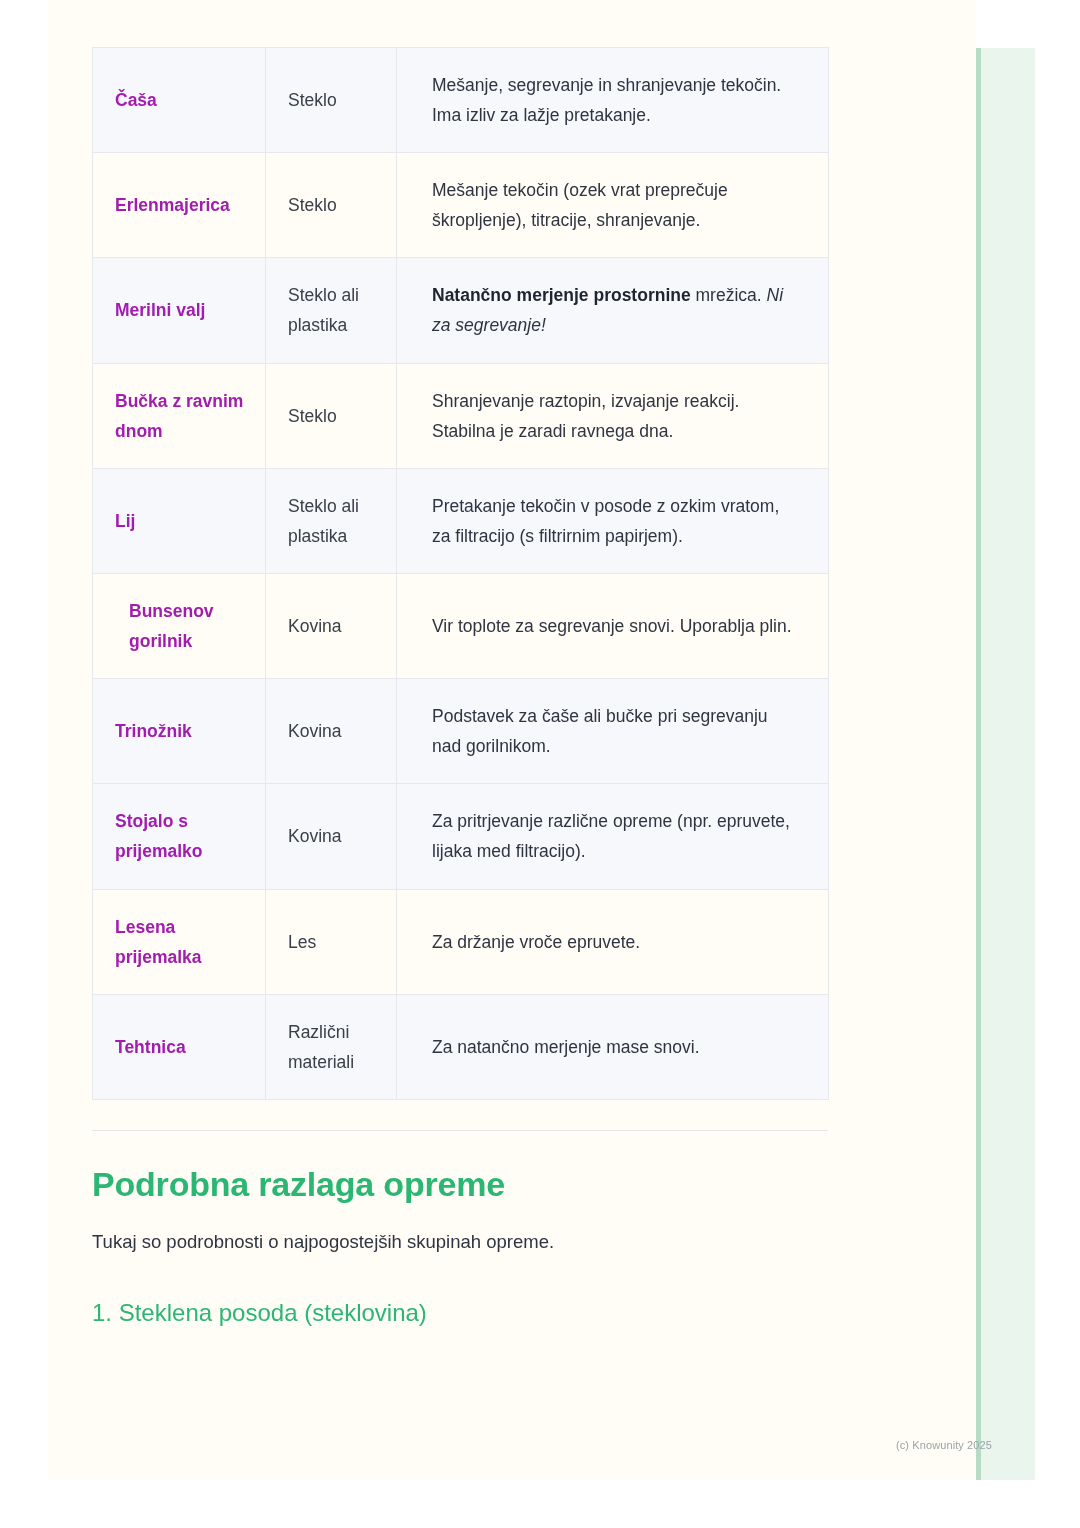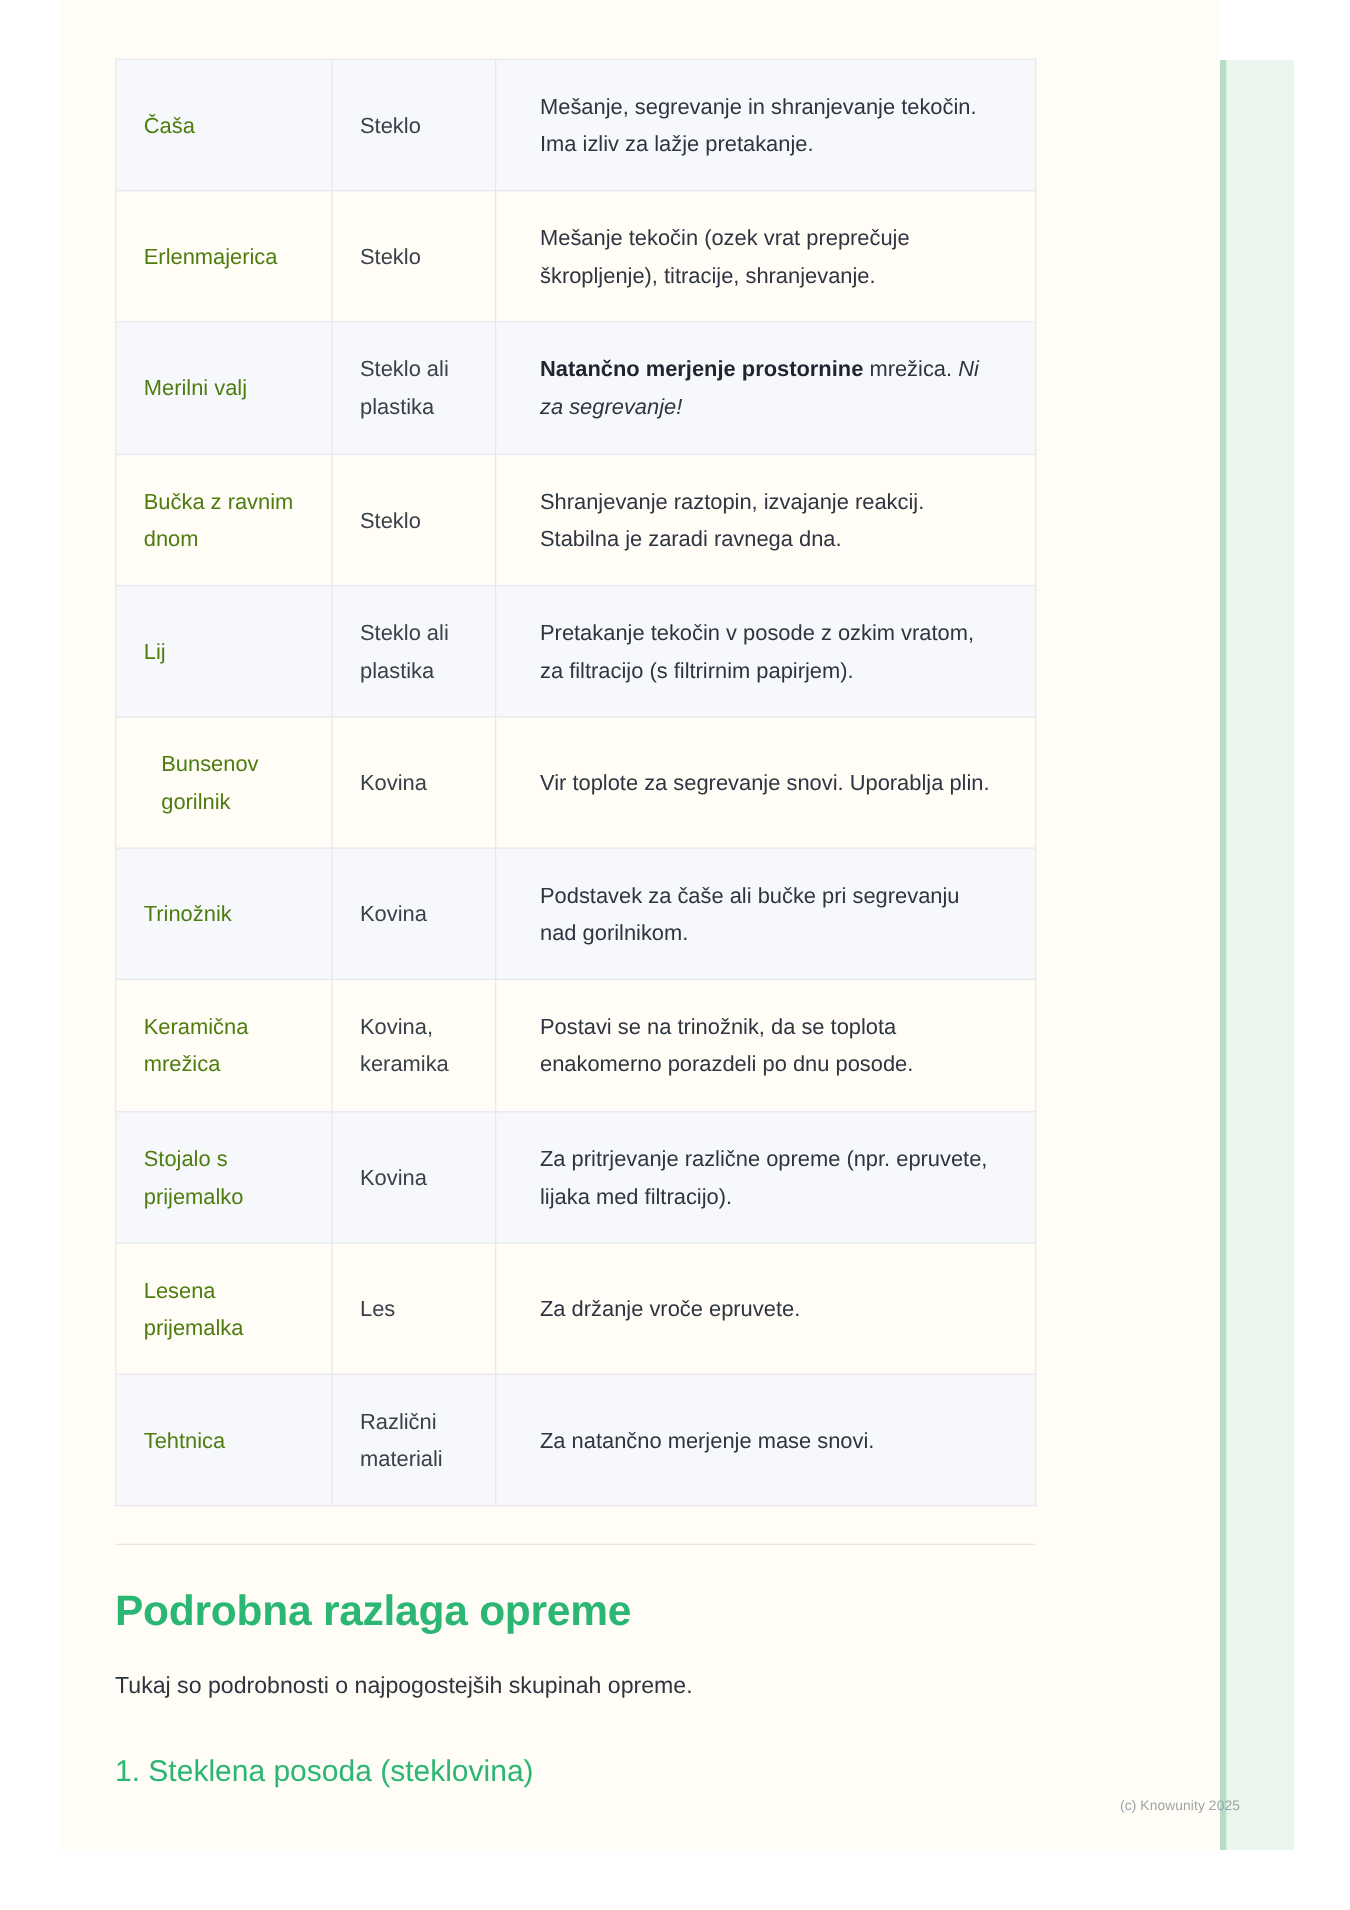--- a/index.html
+++ b/index.html
@@ -62,22 +62,22 @@
 
   .equip-table td {
     border: 1px solid #e6e8ee;
     padding: 22px 20px 22px 22px;
     vertical-align: middle;
     font-size: 17.5px;
     line-height: 1.72;
     color: #2e3440;
   }
   .equip-table td.cell-name {
-    font-weight: normal;
-    color: #4d7c0f;
+    font-weight: bold;
+    color: #a21caf;
     padding-left: 22px;
   }
   .equip-table td.cell-mat {
     color: #3a4049;
     font-weight: normal;
     padding-left: 22px;
   }
   .equip-table td.cell-desc {
     color: #2e3440;
     padding-left: 35px;
@@ -173,25 +173,20 @@
         <tr class="row-b">
           <td class="cell-name" style="background: rgb(255, 253, 245); border-color: rgb(230, 232, 238); padding-left: 36px;">Bunsenov gorilnik</td>
           <td class="cell-mat" style="background: rgb(255, 253, 245); border-color: rgb(230, 232, 238);">Kovina</td>
           <td class="cell-desc" style="background: rgb(255, 253, 245); border-color: rgb(230, 232, 238);"><span>Vir toplote za segrevanje snovi. Uporablja plin.</span></td>
         </tr>
         <tr class="row-a">
           <td class="cell-name" style="background: rgb(247, 248, 252); border-color: rgb(230, 232, 238);">Trinožnik</td>
           <td class="cell-mat" style="background: rgb(247, 248, 252); border-color: rgb(230, 232, 238);">Kovina</td>
           <td class="cell-desc" style="background: rgb(247, 248, 252); border-color: rgb(230, 232, 238);"><span>Podstavek za čaše ali bučke pri segrevanju nad gorilnikom.</span></td>
         </tr>
-        <tr class="row-b">
-          <td class="cell-name" style="background: rgb(255, 253, 245); border-color: rgb(230, 232, 238);">Keramična mrežica</td>
-          <td class="cell-mat" style="background: rgb(255, 253, 245); border-color: rgb(230, 232, 238);">Kovina, keramika</td>
-          <td class="cell-desc" style="background: rgb(255, 253, 245); border-color: rgb(230, 232, 238);"><span>Postavi se na trinožnik, da se toplota enakomerno porazdeli po dnu posode.</span></td>
-        </tr>
         <tr class="row-a">
           <td class="cell-name" style="background: rgb(247, 248, 252); border-color: rgb(230, 232, 238);">Stojalo s prijemalko</td>
           <td class="cell-mat" style="background: rgb(247, 248, 252); border-color: rgb(230, 232, 238);">Kovina</td>
           <td class="cell-desc" style="background: rgb(247, 248, 252); border-color: rgb(230, 232, 238);"><span>Za pritrjevanje različne opreme (npr. epruvete, lijaka med filtracijo).</span></td>
         </tr>
         <tr class="row-b">
           <td class="cell-name" style="background: rgb(255, 253, 245); border-color: rgb(230, 232, 238);">Lesena prijemalka</td>
           <td class="cell-mat" style="background: rgb(255, 253, 245); border-color: rgb(230, 232, 238);">Les</td>
           <td class="cell-desc" style="background: rgb(255, 253, 245); border-color: rgb(230, 232, 238);"><span>Za držanje vroče epruvete.</span></td>
         </tr>

